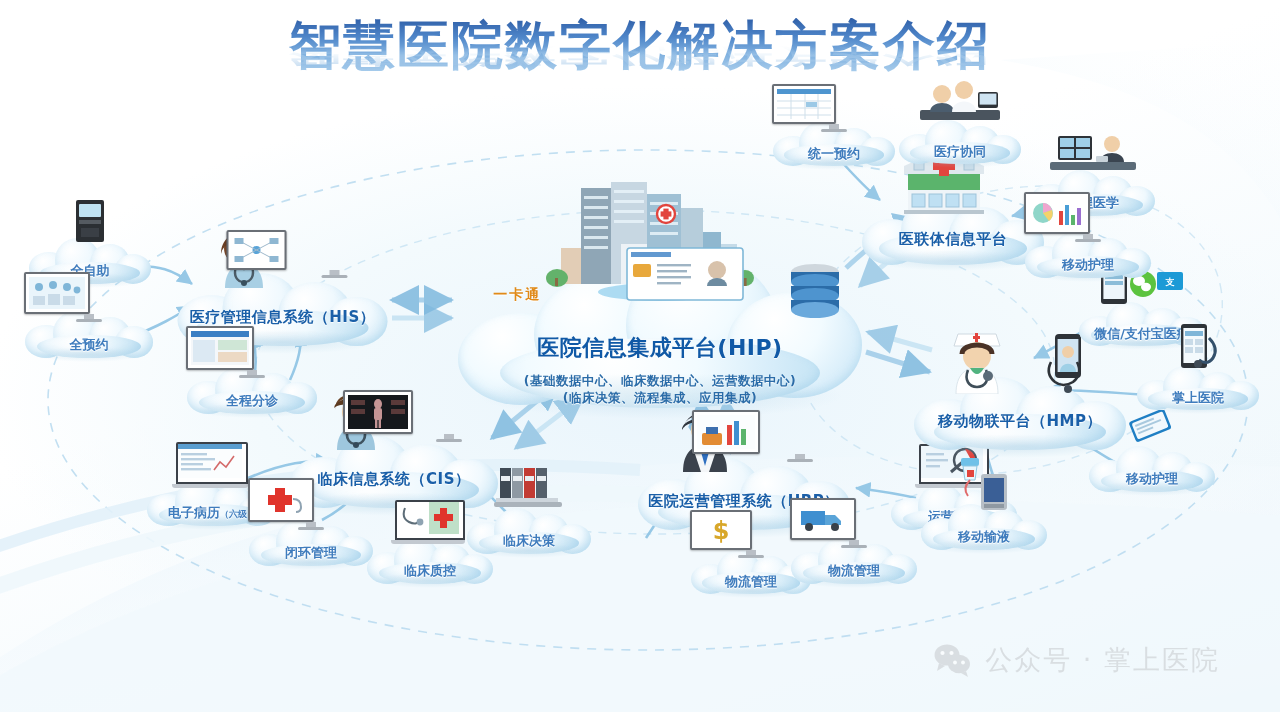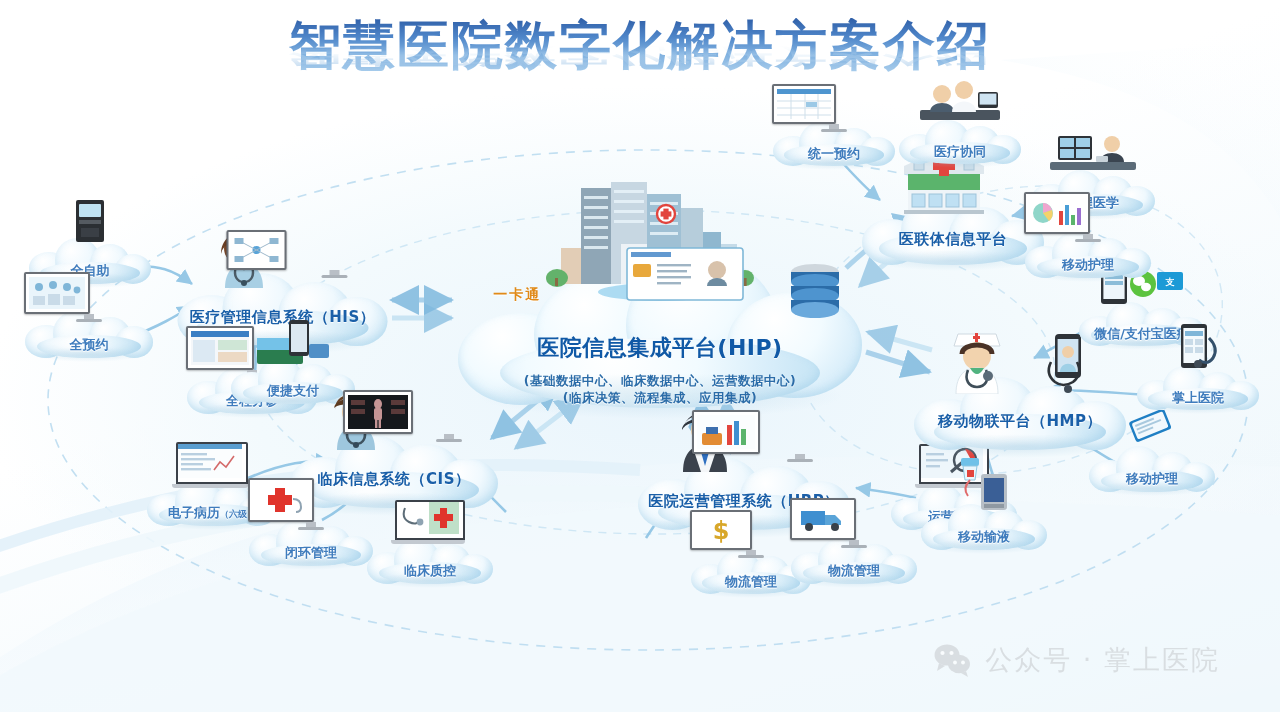--- a/index.html
+++ b/index.html
@@ -395,38 +395,20 @@
           <rect x="27" y="9" width="29" height="10" fill="#cfe6d6"></rect>
           <rect x="27" y="21" width="29" height="10" fill="#ecd9c4"></rect>
         </svg>
       </div>
       <div class="neck"></div>
         <div class="base"></div>
     </div>
     <div class="node-label" style="top:36px;">全程分诊</div>
   </div>
 
-  <div class="node sat" style="left:230px;top:348px;width:126px;height:58px;">
-    <div class="cloud" style="width:126px;height:58px;">
-      <i style="left:1%;top:42%;width:32%;height:54%;"></i>
-        <i style="left:22%;top:18%;width:36%;height:76%;"></i>
-      <i style="left:50%;top:28%;width:32%;height:66%;"></i>
-        <i style="left:70%;top:44%;width:29%;height:52%;"></i>
-      <i style="left:10%;top:58%;width:80%;height:38%;"></i>
-        <div class="shadow"></div>
-    </div>
-    <svg class="art" style="top:-30px;width:76px;height:48px;" viewBox="0 0 76 48">
-      <rect x="2" y="20" width="46" height="26" rx="2" fill="#2a7d4f"></rect>
-      <rect x="2" y="20" width="46" height="12" fill="#74c2e8"></rect>
-      <rect x="34" y="2" width="20" height="36" rx="3" fill="#2e3338"></rect>
-      <rect x="36" y="6" width="16" height="28" fill="#dce9f2"></rect>
-      <rect x="54" y="26" width="20" height="14" rx="2" fill="#4f8fc7"></rect>
-    </svg>
-    <div class="node-label" style="top:34px;">便捷支付</div>
-  </div>
 
   <div class="node plat" style="left:288px;top:420px;width:212px;height:92px;">
     <div class="cloud" style="width:212px;height:92px;">
       <i style="left:1%;top:40%;width:32%;height:56%;"></i>
         <i style="left:22%;top:16%;width:36%;height:76%;"></i>
       <i style="left:48%;top:26%;width:34%;height:66%;"></i>
         <i style="left:70%;top:42%;width:29%;height:54%;"></i>
       <i style="left:10%;top:56%;width:80%;height:40%;"></i>
         <div class="shadow"></div>
     </div>
@@ -535,20 +517,45 @@
           <rect x="37" y="12" width="19" height="7" fill="#e0342c"></rect>
           <path d="M8,6 q-4,10 4,14 q8,4 10,-2" fill="none" stroke="#5d6d78" stroke-width="2"></path>
           <circle cx="23" cy="20" r="3.4" fill="#8fa3b2"></circle>
         </svg>
       </div>
       <div class="kb" style="width:74px;margin-left:-4px;"></div>
     </div>
     <div class="node-label" style="top:34px;">临床质控</div>
   </div>
 
+  <div class="node sat" style="left:466px;top:498px;width:126px;height:58px;">
+    <div class="cloud" style="width:126px;height:58px;">
+      <i style="left:1%;top:42%;width:32%;height:54%;"></i>
+        <i style="left:22%;top:18%;width:36%;height:76%;"></i>
+      <i style="left:50%;top:28%;width:32%;height:66%;"></i>
+        <i style="left:70%;top:44%;width:29%;height:52%;"></i>
+      <i style="left:10%;top:58%;width:80%;height:38%;"></i>
+        <div class="shadow"></div>
+    </div>
+    <svg class="art" style="top:-32px;width:70px;height:46px;" viewBox="0 0 70 46">
+      <rect x="6" y="2" width="11" height="30" fill="#3f4a55"></rect>
+      <rect x="18" y="2" width="11" height="30" fill="#8e99a3"></rect>
+      <rect x="30" y="2" width="11" height="30" fill="#c23b33"></rect>
+      <rect x="42" y="2" width="11" height="30" fill="#55606b"></rect>
+      <g fill="#e9eef2">
+          <rect x="7" y="10" width="9" height="5"></rect>
+          <rect x="19" y="10" width="9" height="5"></rect>
+          <rect x="31" y="10" width="9" height="5"></rect>
+          <rect x="43" y="10" width="9" height="5"></rect>
+        </g>
+      <rect x="2" y="32" width="62" height="4" fill="#cdd5dc"></rect>
+      <rect x="0" y="36" width="68" height="5" rx="2" fill="#aab3bb"></rect>
+    </svg>
+    <div class="node-label" style="top:34px;">临床决策</div>
+  </div>
 
   <div class="node plat" style="left:636px;top:442px;width:216px;height:92px;">
     <div class="cloud" style="width:216px;height:92px;">
       <i style="left:1%;top:40%;width:32%;height:56%;"></i>
         <i style="left:22%;top:16%;width:36%;height:76%;"></i>
       <i style="left:48%;top:26%;width:34%;height:66%;"></i>
         <i style="left:70%;top:42%;width:29%;height:54%;"></i>
       <i style="left:10%;top:56%;width:80%;height:40%;"></i>
         <div class="shadow"></div>
     </div>

